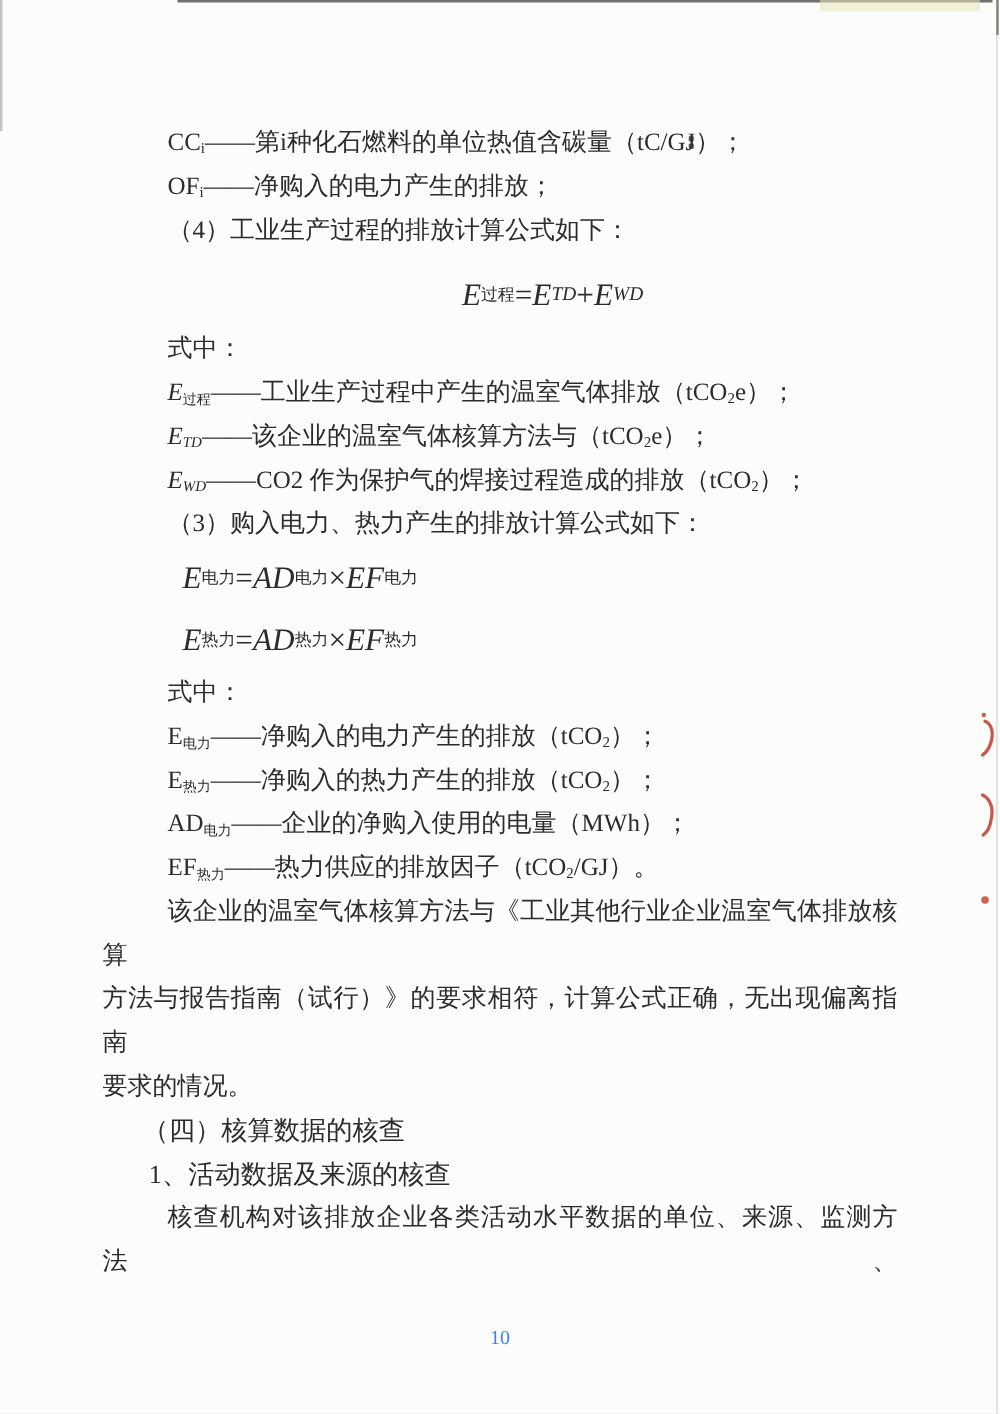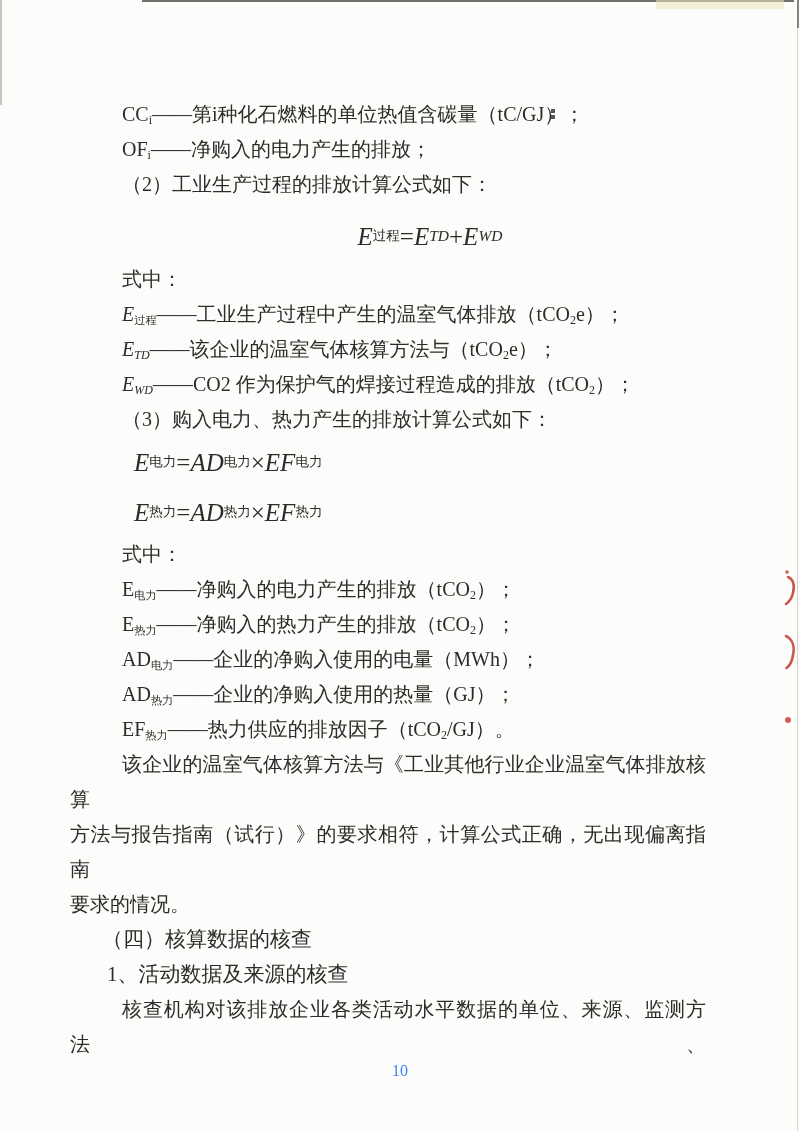--- a/index.html
+++ b/index.html
@@ -7,21 +7,21 @@
     position:relative;
     width:800px;height:1131px;
     margin:0 auto;
     background:#fcfcfa;
     overflow:hidden;
     font-family:"Liberation Serif","DejaVu Serif",serif;
     color:#2e2c2a;
   }
   .content{
     position:absolute;
-    left:70px;top:97px;
+    left:82px;top:97px;
     width:636px;
   }
   .line{
     margin:0;
     font-size:20px;
     line-height:35px;
     white-space:normal;
   }
   .ind{text-indent:52px;}
   .ind-h1{text-indent:32px;}
@@ -66,21 +66,21 @@
   <div class="edge-top"></div>
   <div class="corner-tint"></div>
   <div class="edge-right"></div>
   <div class="edge-right-top"></div>
   <div class="edge-left"></div>
   <div class="speck"></div>
 
   <div class="content">
     <p class="line ind"><span>CC</span><sub>i</sub><span>——第i种化石燃料的单位热值含碳量（tC/GJ）；</span></p>
     <p class="line ind"><span>OF</span><sub>i</sub><span>——净购入的电力产生的排放；</span></p>
-    <p class="line ind"><span>（2）工业生产过程的排放计算公式如下：</span></p>
+    <p class="line ind"><span>（4）工业生产过程的排放计算公式如下：</span></p>
 
     <div class="formula formula-center">
         <span class="var">E</span>
         <sub class="cjk">过程</sub>
         <span> = </span>
         <span class="var">E</span>
         <sub class="var">TD</sub>
         <span> + </span>
         <span class="var">E</span>
         <sub class="var">WD</sub>
@@ -110,21 +110,20 @@
         <sub class="cjk">热力</sub>
         <span> × </span>
         <span class="var">EF</span>
         <sub class="cjk">热力</sub>
       </div>
 
     <p class="line ind"><span>式中：</span></p>
     <p class="line ind"><span>E</span><sub class="cjk">电力</sub><span>——净购入的电力产生的排放（tCO</span><sub>2</sub><span>）；</span></p>
     <p class="line ind"><span>E</span><sub class="cjk">热力</sub><span>——净购入的热力产生的排放（tCO</span><sub>2</sub><span>）；</span></p>
     <p class="line ind"><span>AD</span><sub class="cjk">电力</sub><span>——企业的净购入使用的电量（MWh）；</span></p>
-    <p class="line ind"><span>AD</span><sub class="cjk">热力</sub><span>——企业的净购入使用的热量（GJ）；</span></p>
     <p class="line ind"><span>EF</span><sub class="cjk">热力</sub><span>——热力供应的排放因子（tCO</span><sub>2</sub><span>/GJ）。</span></p>
 
     <p class="line ind fill">该企业的温室气体核算方法与《工业其他行业企业温室气体排放核算</p>
     <p class="line fill">方法与报告指南（试行）》的要求相符，计算公式正确，无出现偏离指南</p>
     <p class="line">要求的情况。</p>
 
     <p class="line heading ind-h1">（四）核算数据的核查</p>
     <p class="line heading ind-h2">1、活动数据及来源的核查</p>
 
     <p class="line ind fill">核查机构对该排放企业各类活动水平数据的单位、来源、监测方法、</p>

